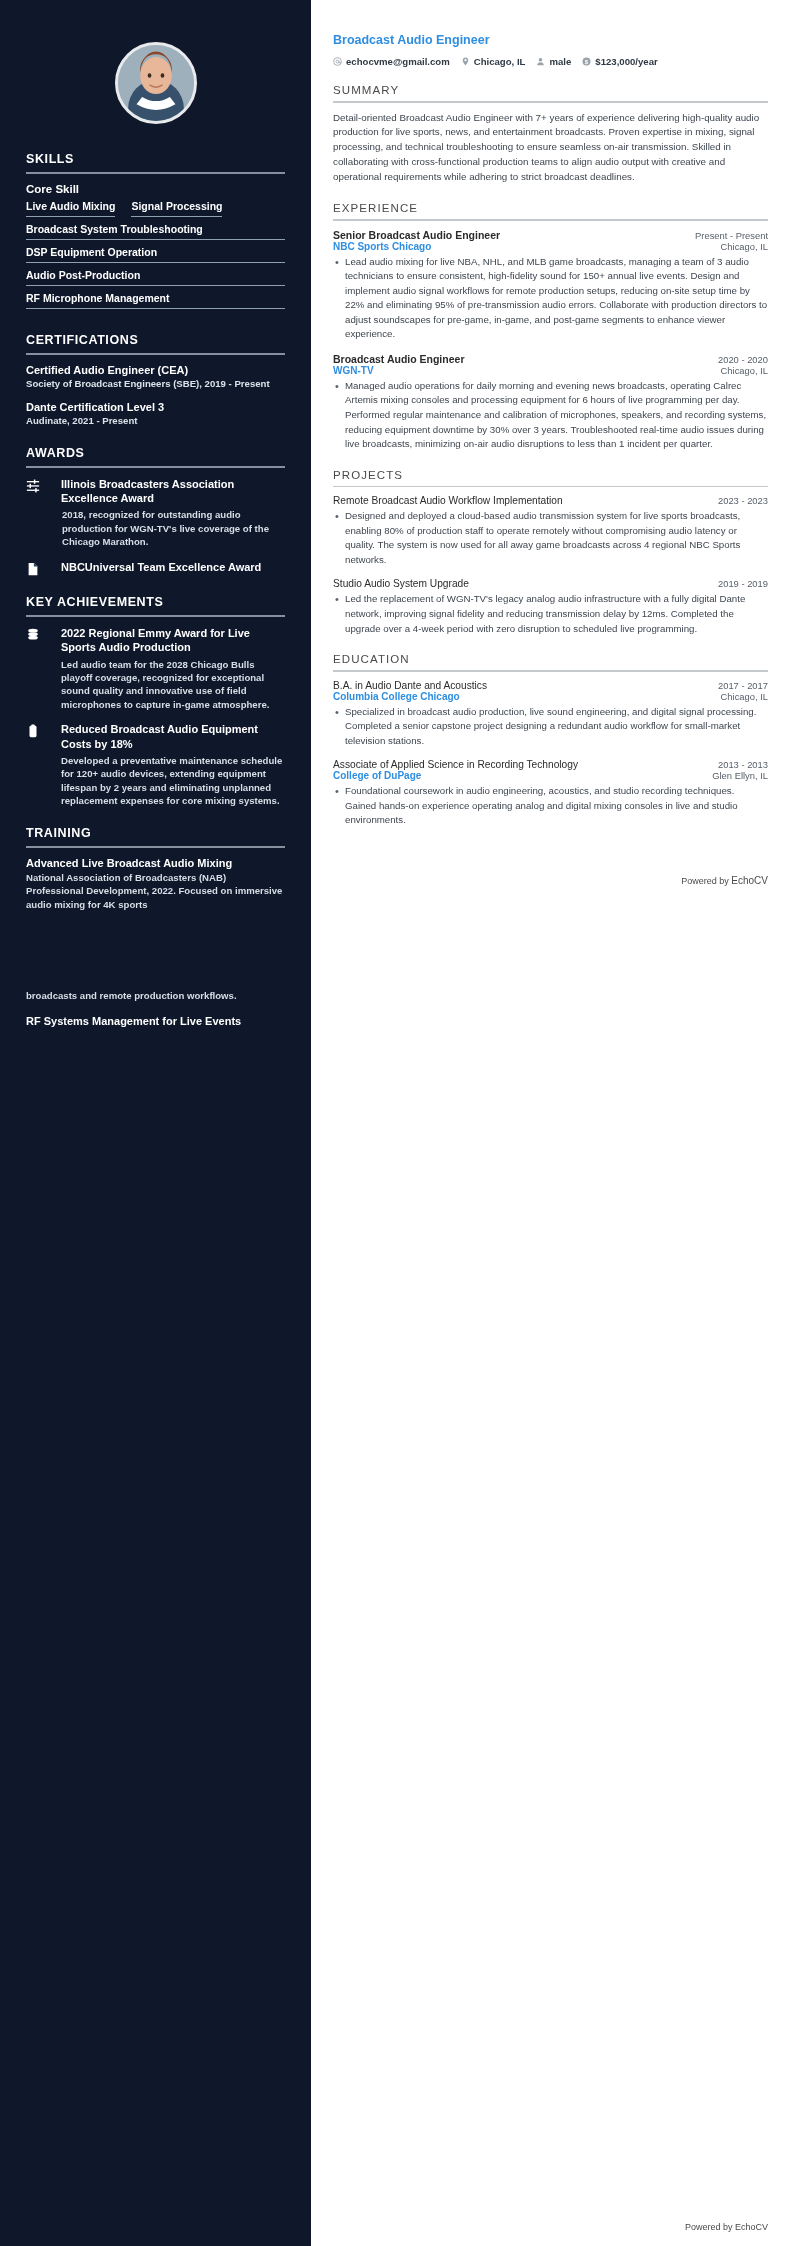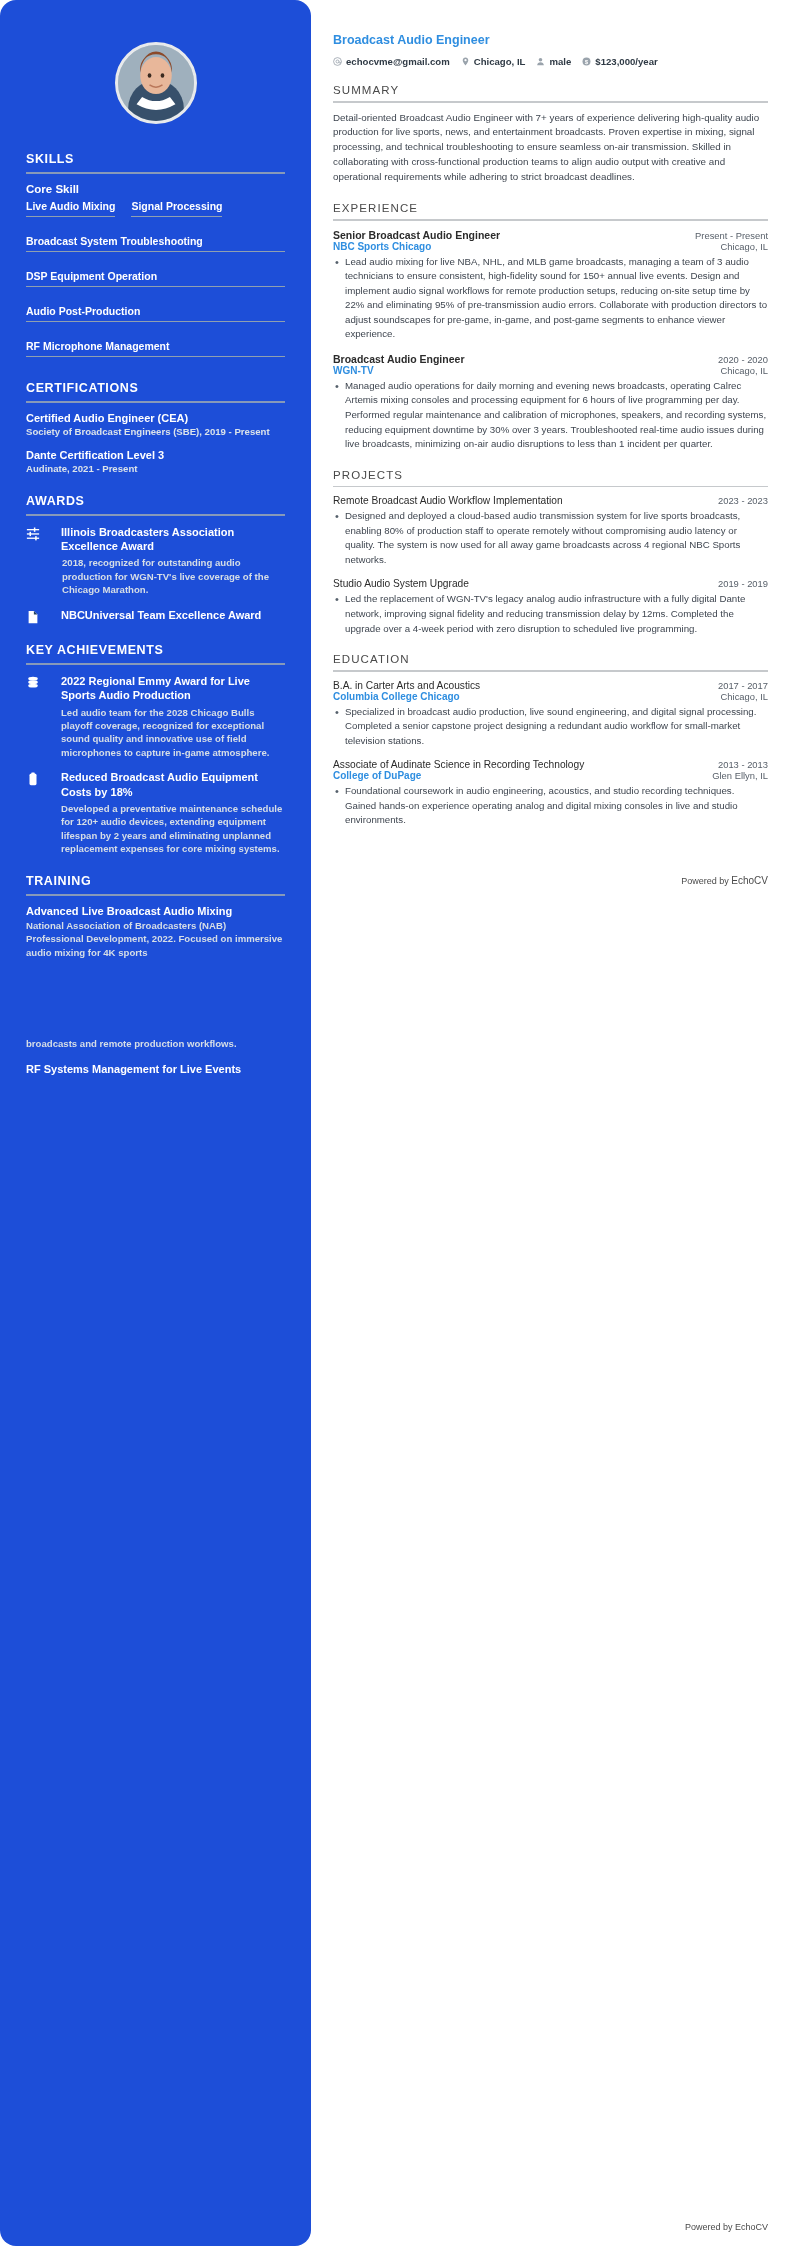--- a/index.html
+++ b/index.html
@@ -15,24 +15,23 @@
     width: 794px;
     min-height: 2246px;
     background: #ffffff;
   }
   
   .sidebar {
     position: absolute;
     left: 0; top: 0;
     width: 311px;
     min-height: 2246px;
-    background: #1d4ed8;
+    background: #0f172a;
     color: #ffffff;
     padding: 0 26px;
-    border-radius: 16px;
   }
   .photo-wrap {
     display: flex;
     justify-content: center;
     padding-top: 42px;
     padding-bottom: 28px;
   }
   .photo {
     width: 82px; height: 82px;
     border-radius: 50%;
@@ -59,21 +58,21 @@
   }
   .skill-group-title {
     font-size: 11.5px;
     font-weight: bold;
     color: #ffffff;
     margin-bottom: 5px;
   }
   .skill-row {
     display: flex;
     flex-wrap: wrap;
-    gap: 12px 16px;
+    gap: 0 16px;
     margin-bottom: 2px;
   }
   .skill-item {
     font-size: 10.5px;
     font-weight: bold;
     color: #ffffff;
     padding-bottom: 4px;
     margin-bottom: 6px;
     border-bottom: 1px solid #8fa0b0;
     flex: 0 0 auto;
@@ -496,35 +495,35 @@
         </ul>
       </div>
     </section>
 
     <section class="sec">
       <div class="sec-head">EDUCATION</div>
       <div class="sec-rule"></div>
 
       <div class="entry">
         <div class="entry-row">
-          <span class="proj-title">B.A. in Carter Arts and Acoustics</span>
+          <span class="proj-title">B.A. in Audio Dante and Acoustics</span>
           <span class="entry-date">2017 - 2017</span>
         </div>
         <div class="entry-row">
           <span class="entry-org">Columbia College Chicago</span>
           <span class="entry-loc">Chicago, IL</span>
         </div>
         <ul class="bullets">
           <li>Specialized in broadcast audio production, live sound engineering, and digital signal processing. Completed a senior capstone project designing a redundant audio workflow for small-market television stations.</li>
         </ul>
       </div>
 
       <div class="entry">
         <div class="entry-row">
-          <span class="proj-title">Associate of Audinate Science in Recording Technology</span>
+          <span class="proj-title">Associate of Applied Science in Recording Technology</span>
           <span class="entry-date">2013 - 2013</span>
         </div>
         <div class="entry-row">
           <span class="entry-org">College of DuPage</span>
           <span class="entry-loc">Glen Ellyn, IL</span>
         </div>
         <ul class="bullets">
           <li>Foundational coursework in audio engineering, acoustics, and studio recording techniques. Gained hands-on experience operating analog and digital mixing consoles in live and studio environments.</li>
         </ul>
       </div>

